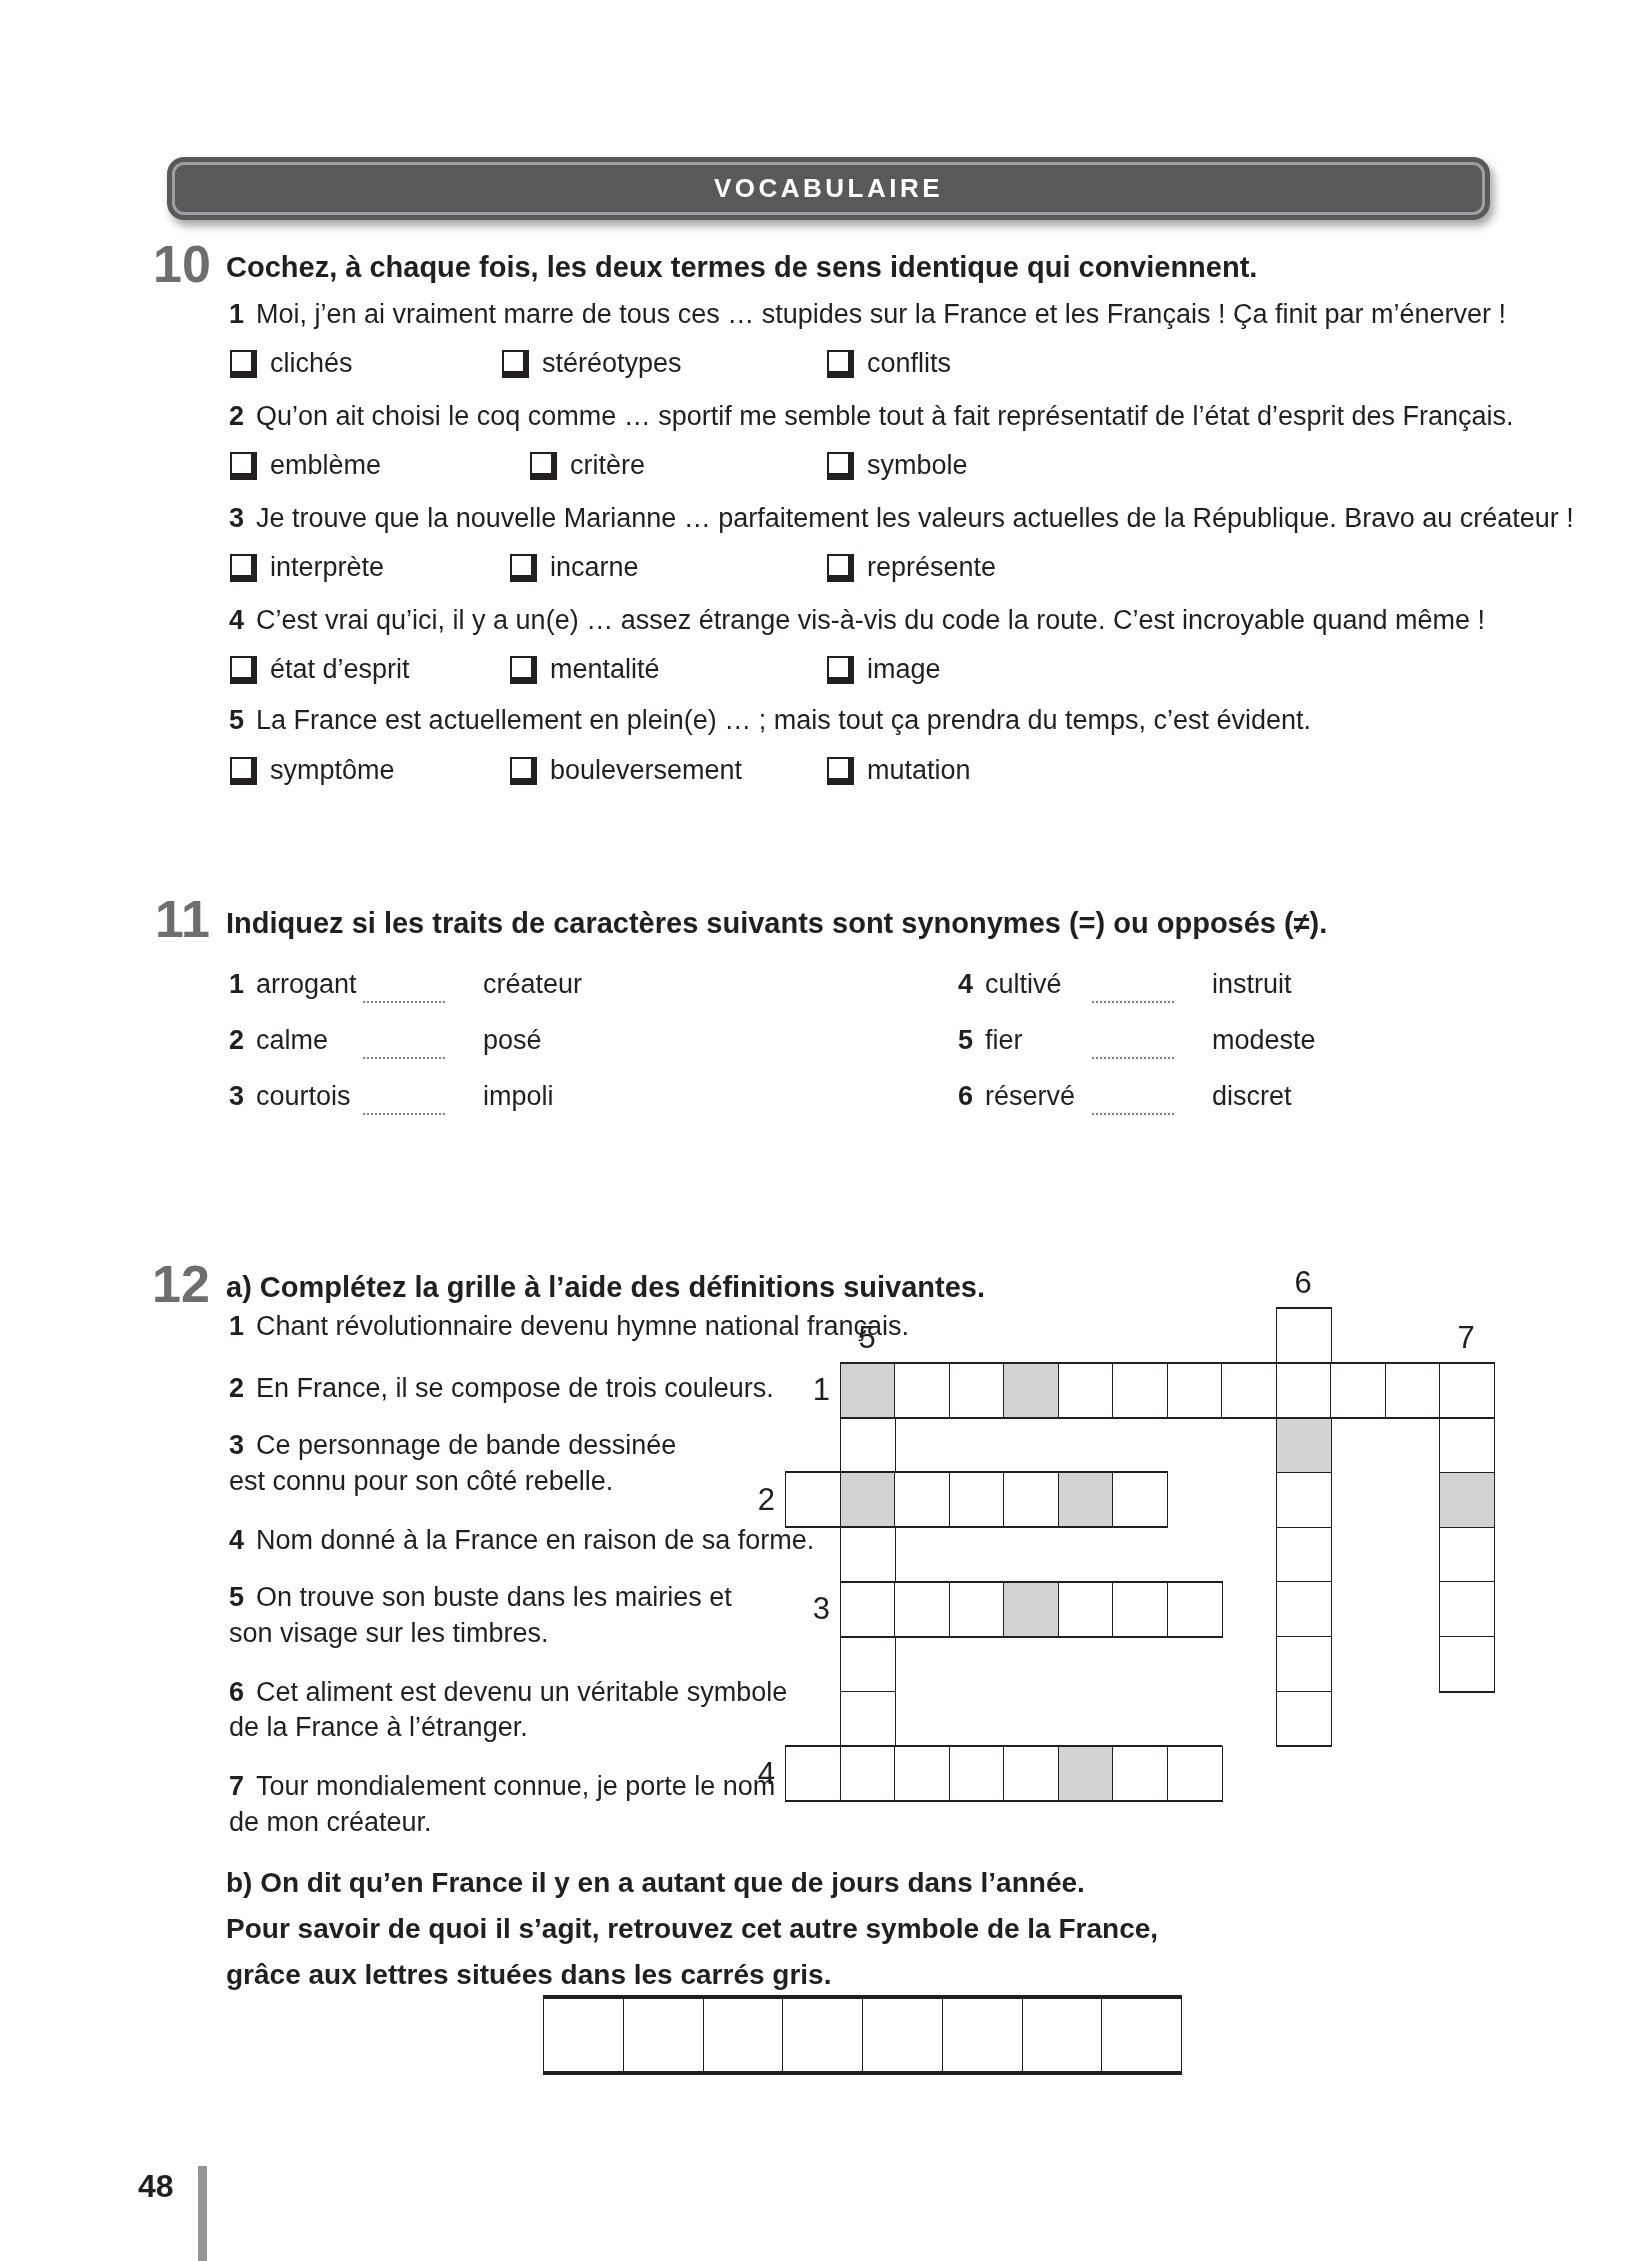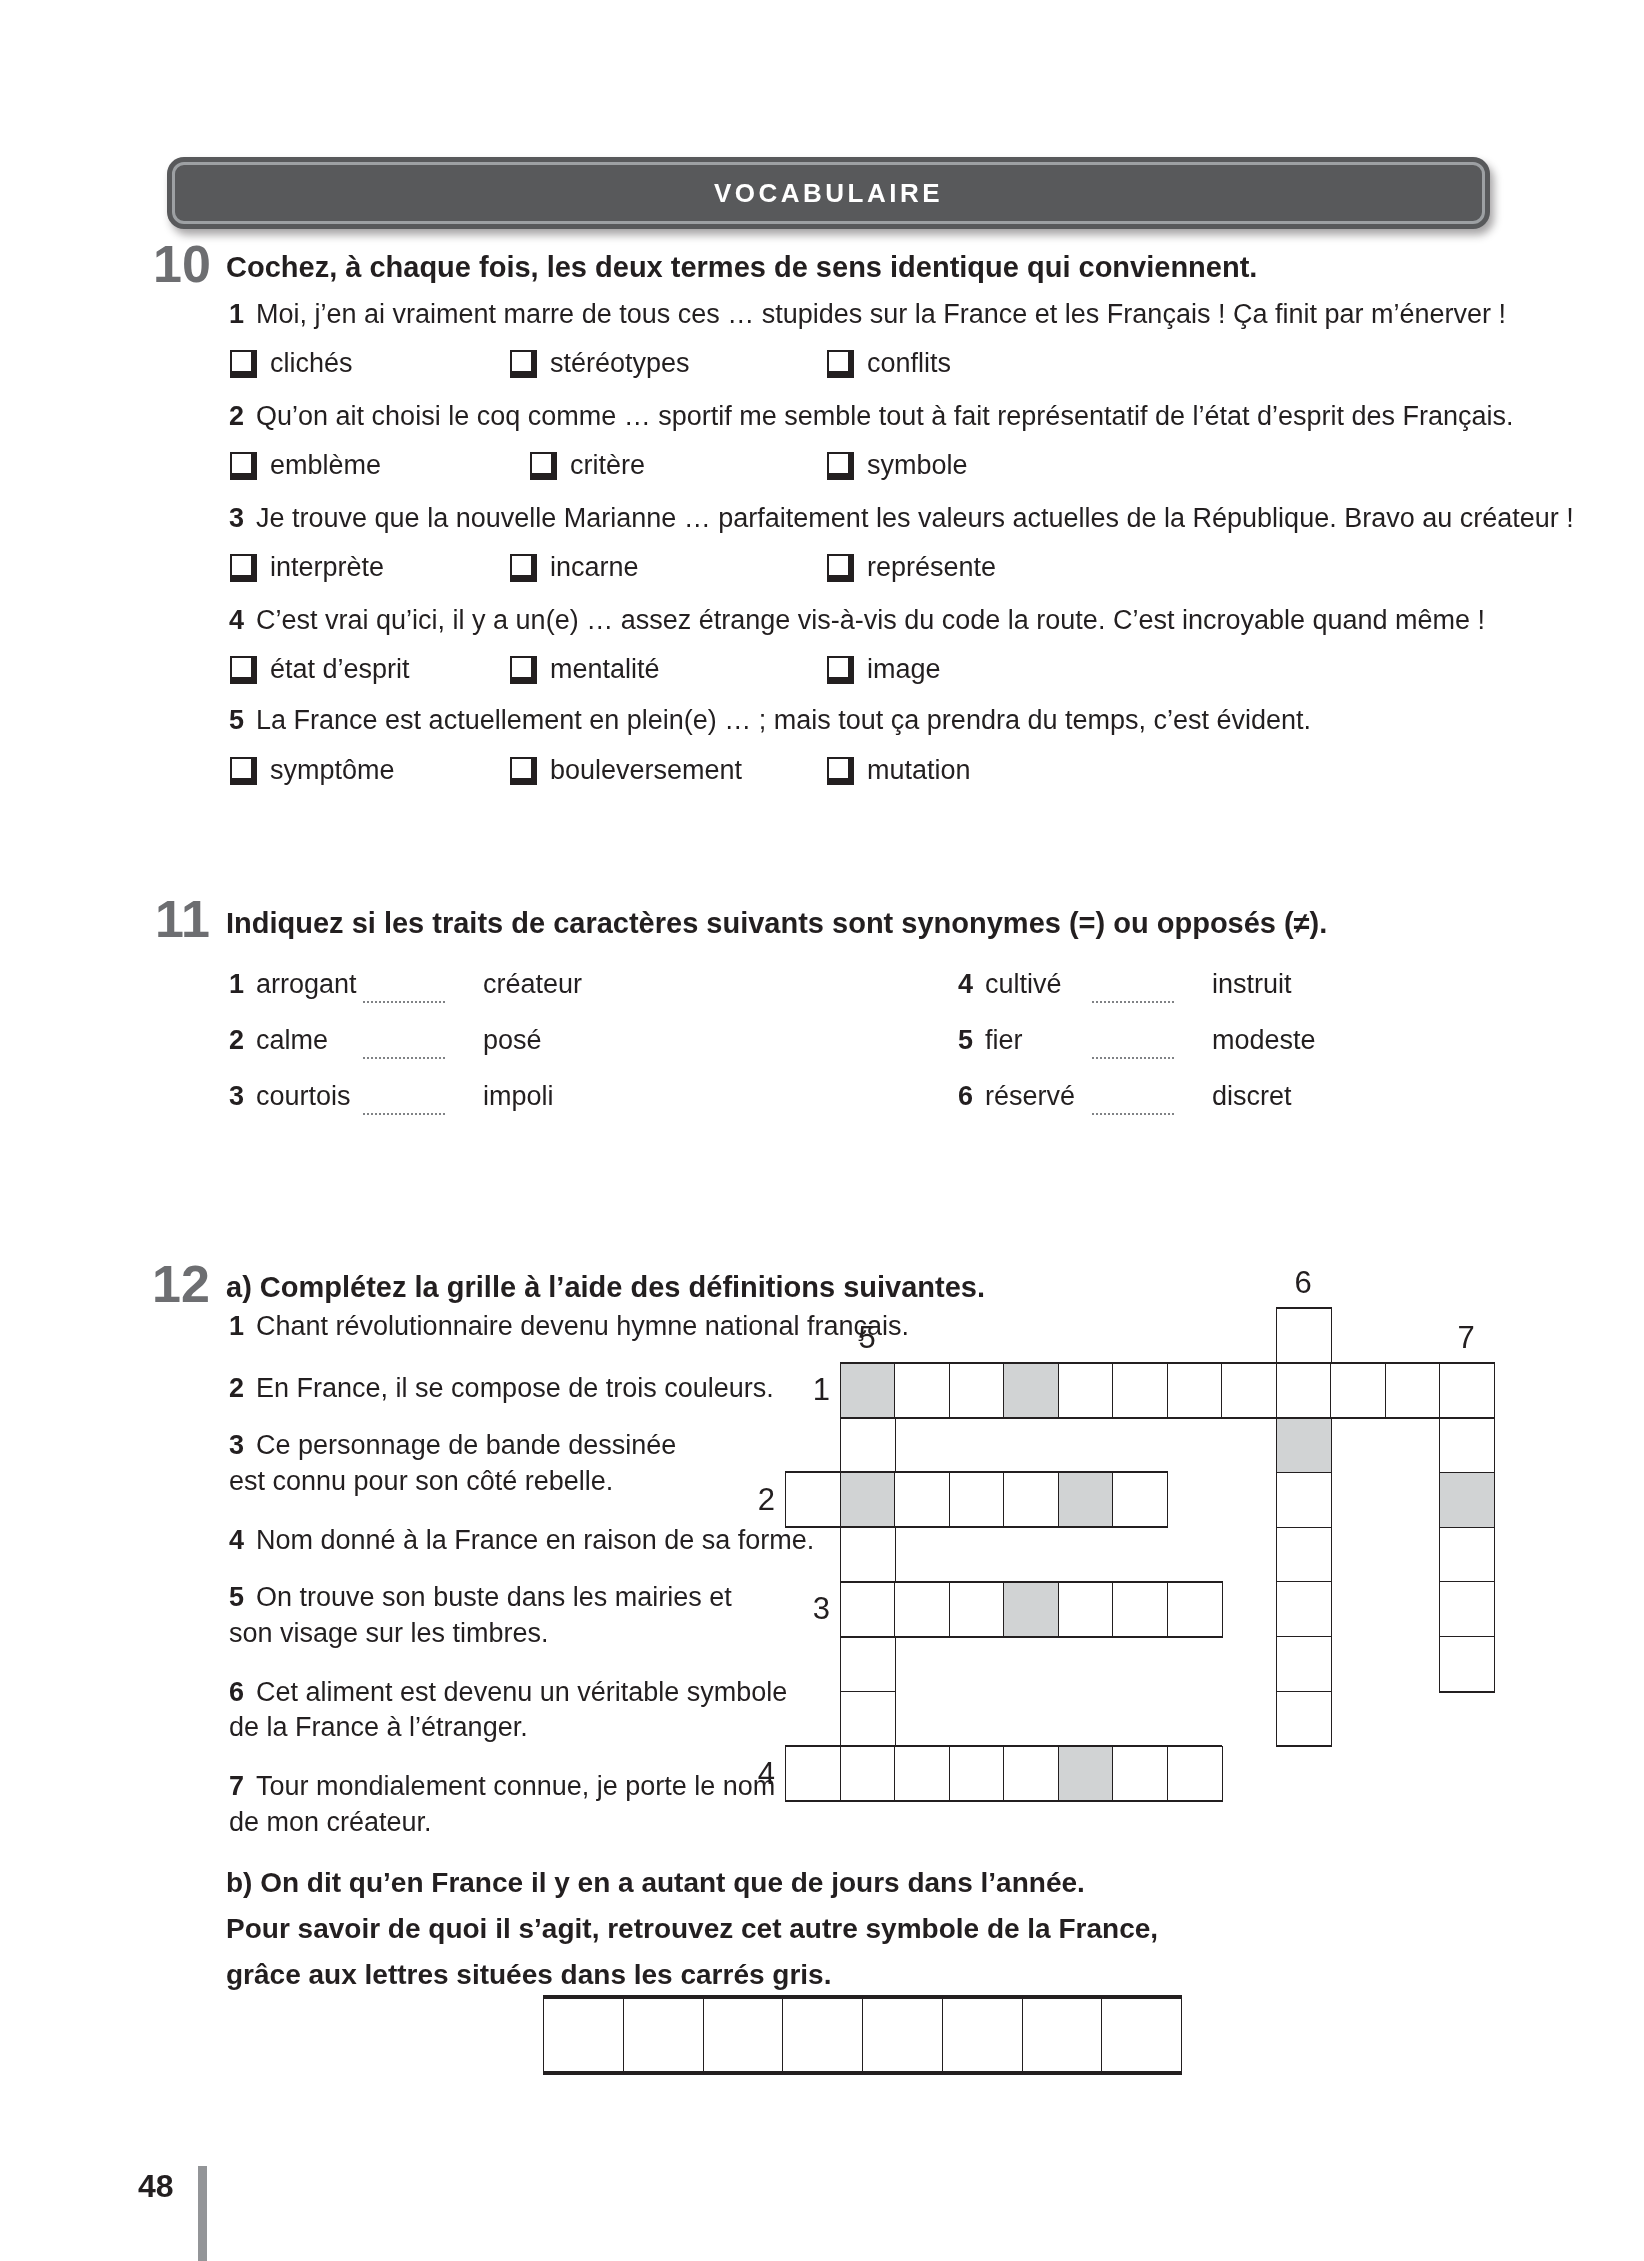--- a/index.html
+++ b/index.html
@@ -1,20 +1,20 @@
 <!DOCTYPE html>
 <html style="font-size:8px"><head>
 <meta charset="utf-8">
 <style>
   html,body{margin:0;padding:0;background:#fff;}
   .page{position:relative;width:1645px;height:2261px;background:#ffffff;
         font-family:"Liberation Sans",sans-serif;color:var(--c-text,#231f20);overflow:hidden;}
 
   
-  .banner{position:absolute;left:167px;top:157px;width:1323px;height:72px;
+  .banner{position:absolute;left:167px;top:157px;width:1323px;height:63px;
           background:var(--c-bar,#58595b);border-radius:17px;
           box-shadow:4px 6px 9px rgba(35,31,32,.40);
           display:flex;align-items:center;justify-content:center;}
   .banner-inner{position:absolute;inset:5px;border:3px solid var(--c-bar-border,#9da0a3);border-radius:12px;}
   .banner-label{position:relative;color:#fff;font-weight:bold;font-size:26px;letter-spacing:3.5px;}
 
   
   .exnum{position:absolute;color:var(--c-num,#6d6e71);font-size:52px;font-weight:600;line-height:1;white-space:nowrap;}
   .extitle{position:absolute;font-size:29px;font-weight:bold;line-height:1.15;white-space:nowrap;}
 
@@ -68,21 +68,21 @@
 
   <div class="exnum" style="left:153px;top:238px;">10</div>
   <div class="extitle" style="left:226px;top:251px;">Cochez, à chaque fois, les deux termes de sens identique qui conviennent.</div>
   <div id="ex10-items">
       <div class="ex-item" style="left: 229px; top: 298px;"><span class="inum">1</span><span>Moi, j’en ai vraiment marre de tous ces … stupides sur la France et les Français ! Ça finit par m’énerver !</span></div>
       <div class="optrow" style="left: 230px; top: 348px; width: 1194px;">
         <div class="option" style="left: 0px;">
           <span class="cbx"></span>
           <span>clichés</span>
         </div>
-        <div class="option" style="left: 280px;">
+        <div class="option" style="left: 272px;">
           <span class="cbx"></span>
           <span>stéréotypes</span>
         </div>
         <div class="option" style="left: 597px;">
           <span class="cbx"></span>
           <span>conflits</span>
         </div>
       </div>
       <div class="ex-item" style="left: 229px; top: 400px;"><span class="inum">2</span><span>Qu’on ait choisi le coq comme … sportif me semble tout à fait représentatif de l’état d’esprit des Français.</span></div>
       <div class="optrow" style="left: 230px; top: 450px; width: 1194px;">

